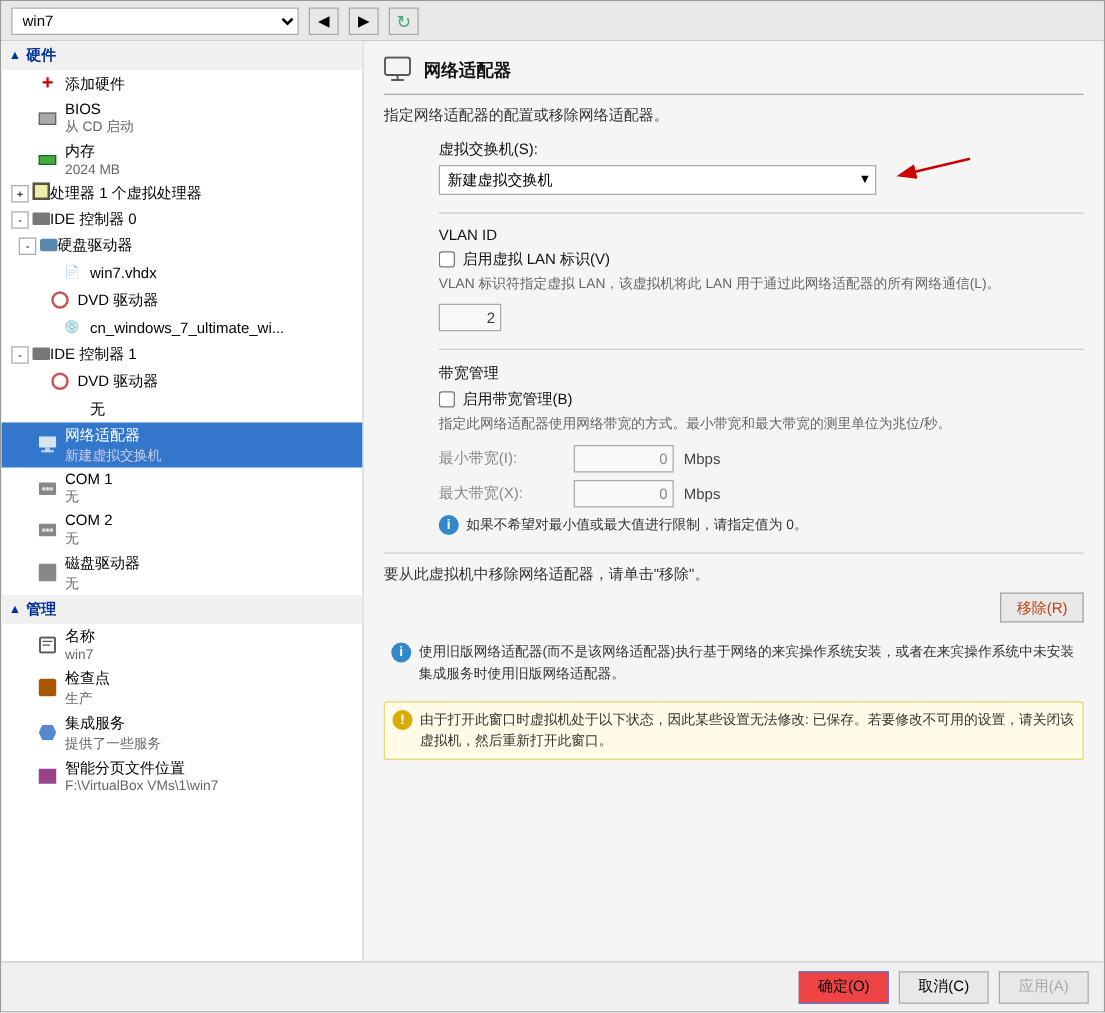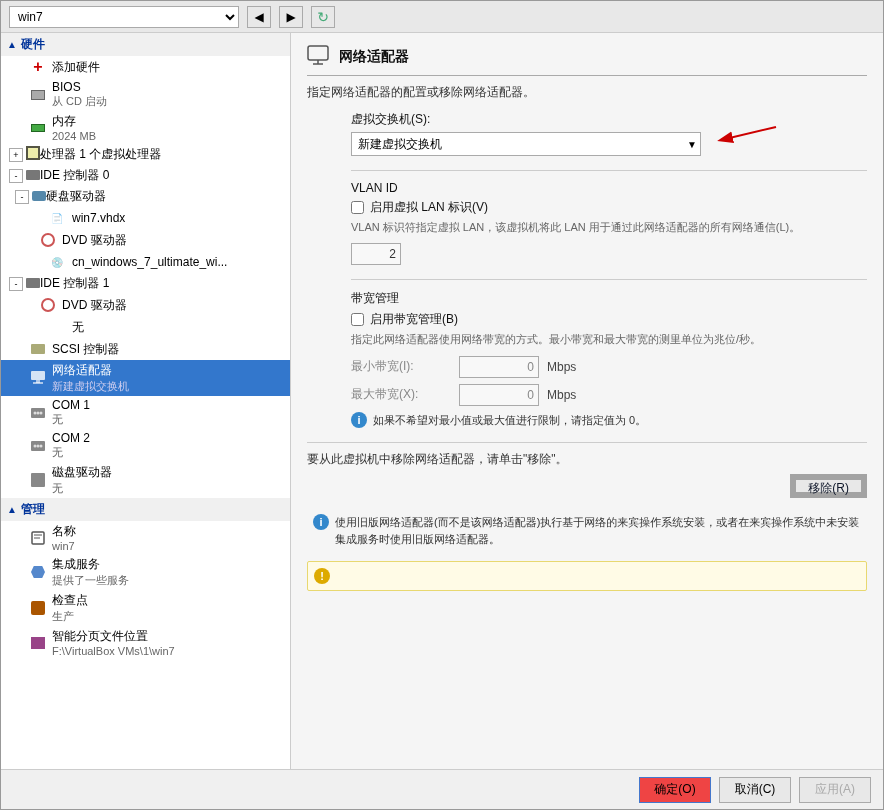--- a/index.html
+++ b/index.html
@@ -56,21 +56,21 @@
     .help-text { font-size: 11px; color: #666; margin: 4px 0 8px 0; line-height: 1.4; }
 
     .input-with-unit { display: flex; align-items: center; gap: 4px; }
     .num-input { width: 80px; height: 22px; border: 1px solid #aaa; background: #f8f8f8; padding: 0 4px; font-size: 12px; text-align: right; color: #888; }
     .unit-label { font-size: 12px; color: #444; }
 
     .info-box { display: flex; align-items: flex-start; gap: 6px; margin: 6px 0; }
 
     .remove-section { margin: 10px 0; }
     .remove-text { font-size: 12px; color: #333; margin-bottom: 6px; }
-    .remove-btn { height: 24px; padding: 0 12px; border: 6px solid #a3a3a3; background: #e8e8e8; font-size: 12px; cursor: pointer; color: #0f172a; float: right; }
+    .remove-btn { height: 24px; padding: 0 12px; border: 1px solid #a3a3a3; background: #e8e8e8; font-size: 12px; cursor: pointer; color: #c2410c; float: right; }
 
     .warning-box { display: flex; align-items: flex-start; gap: 6px; margin: 8px 0; background: #fffbe6; border: 1px solid #e8d870; padding: 6px; border-radius: 2px; }
     .info-notice { display: flex; align-items: flex-start; gap: 6px; margin: 8px 0; padding: 6px; }
     .notice-text { font-size: 11px; color: #333; line-height: 1.5; }
 
     
     .bottom-bar { height: 40px; background: #f0f0f0; border-top: 1px solid #ccc; display: flex; align-items: center; justify-content: flex-end; padding: 0 12px; gap: 8px; }
     .bottom-btn { height: 26px; min-width: 72px; padding: 0 12px; border: 1px solid #aaa; background: #e8e8e8; font-size: 12px; cursor: pointer; }
     .bottom-btn.primary { border-color: #4477cc; background: #ef4444; }
     .bottom-btn.disabled { color: #aaa; cursor: default; }
@@ -218,28 +218,20 @@
         </div>
       </div>
 
       <div class="sidebar-item indent3">
         <div class="item-icon"></div>
         <div class="item-text">
           <span class="item-name">无</span>
         </div>
       </div>
 
-      <div class="sidebar-item indent1">
-        <div class="item-icon">
-          <span class="icon-scsi"></span>
-        </div>
-        <div class="item-text">
-          <span class="item-name">SCSI 控制器</span>
-        </div>
-      </div>
 
       <div class="sidebar-item indent1 selected">
         <div class="item-icon">
           <svg width="14" height="14" viewBox="0 0 14 14">
               <rect width="14" height="9" rx="1" fill="white" opacity="0.8"></rect>
               <rect x="5" y="9" width="4" height="3" fill="white" opacity="0.6"></rect>
               <rect x="2" y="11" width="10" height="2" fill="white" opacity="0.6"></rect>
             </svg>
         </div>
         <div class="item-text">
@@ -302,35 +294,35 @@
             </svg>
         </div>
         <div class="item-text">
           <span class="item-name">名称</span>
           <span class="item-sub">win7</span>
         </div>
       </div>
 
       <div class="sidebar-item indent1">
         <div class="item-icon">
+          <span class="icon-snapshot"></span>
+        </div>
+        <div class="item-text">
+          <span class="item-name">检查点</span>
+          <span class="item-sub">生产</span>
+        </div>
+      </div>
+
+      <div class="sidebar-item indent1">
+        <div class="item-icon">
           <span class="icon-service"></span>
         </div>
         <div class="item-text">
           <span class="item-name">集成服务</span>
           <span class="item-sub">提供了一些服务</span>
-        </div>
-      </div>
-
-      <div class="sidebar-item indent1">
-        <div class="item-icon">
-          <span class="icon-snapshot"></span>
-        </div>
-        <div class="item-text">
-          <span class="item-name">检查点</span>
-          <span class="item-sub">生产</span>
         </div>
       </div>
 
       <div class="sidebar-item indent1">
         <div class="item-icon">
           <span class="icon-smart"></span>
         </div>
         <div class="item-text">
           <span class="item-name">智能分页文件位置</span>
           <span class="item-sub">F:\VirtualBox VMs\1\win7</span>
@@ -421,20 +413,21 @@
         </div>
       </div>
 
       <div class="info-notice">
         <span class="icon-info">i</span>
         <span class="notice-text">使用旧版网络适配器(而不是该网络适配器)执行基于网络的来宾操作系统安装，或者在来宾操作系统中未安装集成服务时使用旧版网络适配器。</span>
       </div>
 
       <div class="warning-box">
         <span class="icon-warn">!</span>
+        <span class="notice-text">由于打开此窗口时虚拟机处于以下状态，因此某些设置无法修改: 已保存。若要修改不可用的设置，请关闭该虚拟机，然后重新打开此窗口。</span>
       </div>
 
     </div>
   </div>
 
   <div class="bottom-bar">
     <button class="bottom-btn primary">确定(O)</button>
     <button class="bottom-btn">取消(C)</button>
     <button class="bottom-btn disabled">应用(A)</button>
   </div>

